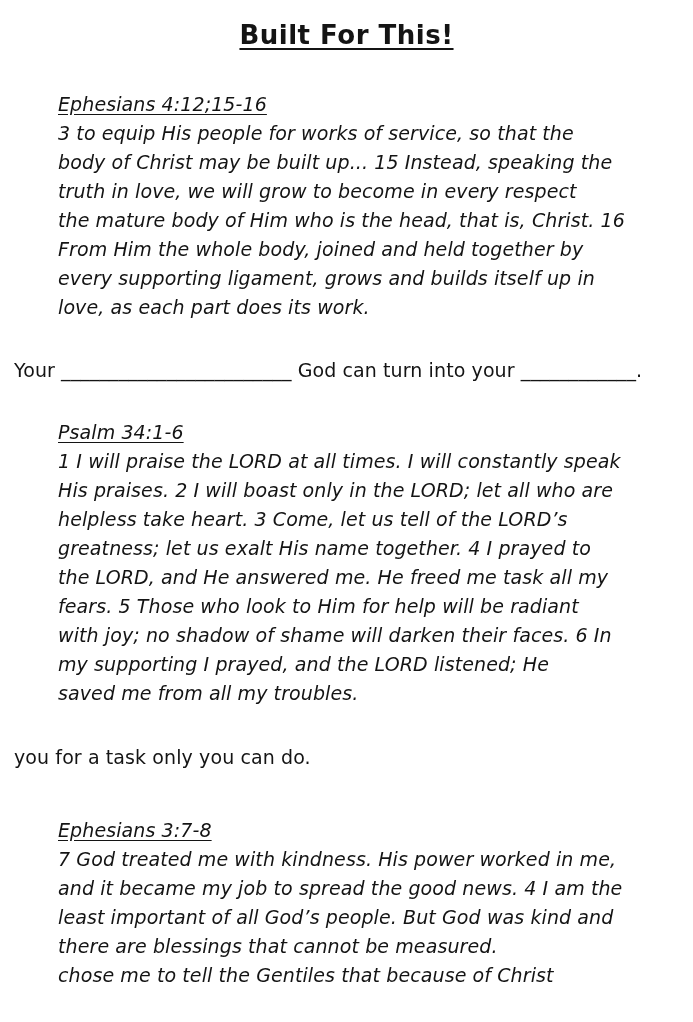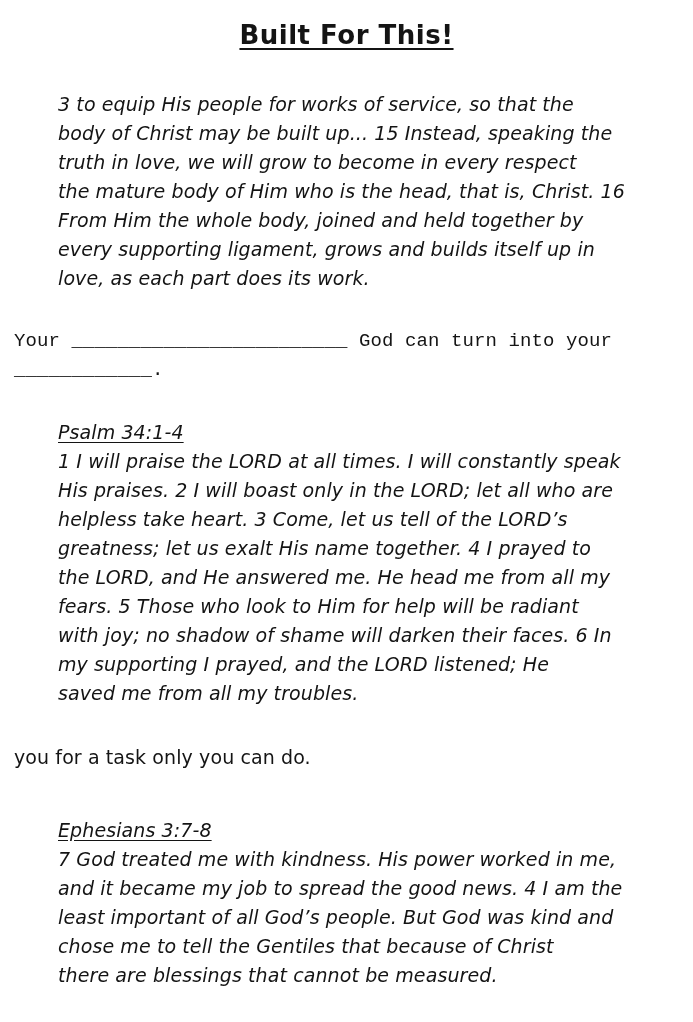--- a/index.html
+++ b/index.html
@@ -42,71 +42,72 @@
     text-decoration: underline;
     text-underline-offset: 3px;
   }
   .fill {
     font-size: 19px;
     line-height: 29px;
     font-style: normal;
     letter-spacing: 0.1px;
   }
   .passage-1 { margin-top: 36px; }
-  .fill-1    { margin-top: 34px; font-family: Liberation Mono, monospace; }
+  .fill-1    { margin-top: 34px; }
   .passage-2 { margin-top: 33px; }
   .fill-2    { margin-top: 35px; }
   .passage-3 { margin-top: 44px; }
 </style>
 </head>
 <body>
 
 <div class="page">
 
   <h1 class="title">Built For This!</h1>
 
   <section class="passage passage-1">
+    <div class="heading">Ephesians 4:12;15-16</div>
     <div class="body-lines">
         <div>3 to equip His people for works of service, so that the</div>
         <div>body of Christ may be built up... 15 Instead, speaking the</div>
         <div>truth in love, we will grow to become in every respect</div>
         <div>the mature body of Him who is the head, that is, Christ. 16</div>
         <div>From Him the whole body, joined and held together by</div>
         <div>every supporting ligament, grows and builds itself up in</div>
         <div>love, as each part does its work.</div>
       </div>
   </section>
 
   <div class="fill fill-1">
       <div>Your ________________________ God can turn into your ____________.</div>
     </div>
 
   <section class="passage passage-2">
-    <div class="heading">Psalm 34:1-4</div>
+    <div class="heading">Psalm 34:1-6</div>
     <div class="body-lines">
         <div>1 I will praise the LORD at all times. I will constantly speak</div>
         <div>His praises. 2 I will boast only in the LORD; let all who are</div>
         <div>helpless take heart. 3 Come, let us tell of the LORD’s</div>
         <div>greatness; let us exalt His name together. 4 I prayed to</div>
-        <div>the LORD, and He answered me. He head me from all my</div>
+        <div>the LORD, and He answered me. He freed me task all my</div>
         <div>fears. 5 Those who look to Him for help will be radiant</div>
         <div>with joy; no shadow of shame will darken their faces. 6 In</div>
         <div>my supporting I prayed, and the LORD listened; He</div>
         <div>saved me from all my troubles.</div>
       </div>
   </section>
 
   <div class="fill fill-2">
       <div>you for a task only you can do.</div>
     </div>
 
   <section class="passage passage-3">
     <div class="heading">Ephesians 3:7-8</div>
     <div class="body-lines">
         <div>7 God treated me with kindness. His power worked in me,</div>
         <div>and it became my job to spread the good news. 4 I am the</div>
         <div>least important of all God’s people. But God was kind and</div>
+        <div>there are blessings that cannot be measured.</div>
         <div>chose me to tell the Gentiles that because of Christ</div>
-        <div>there are blessings that cannot be measured.</div>
       </div>
   </section>
 
 </div>
 
 </body></html>

